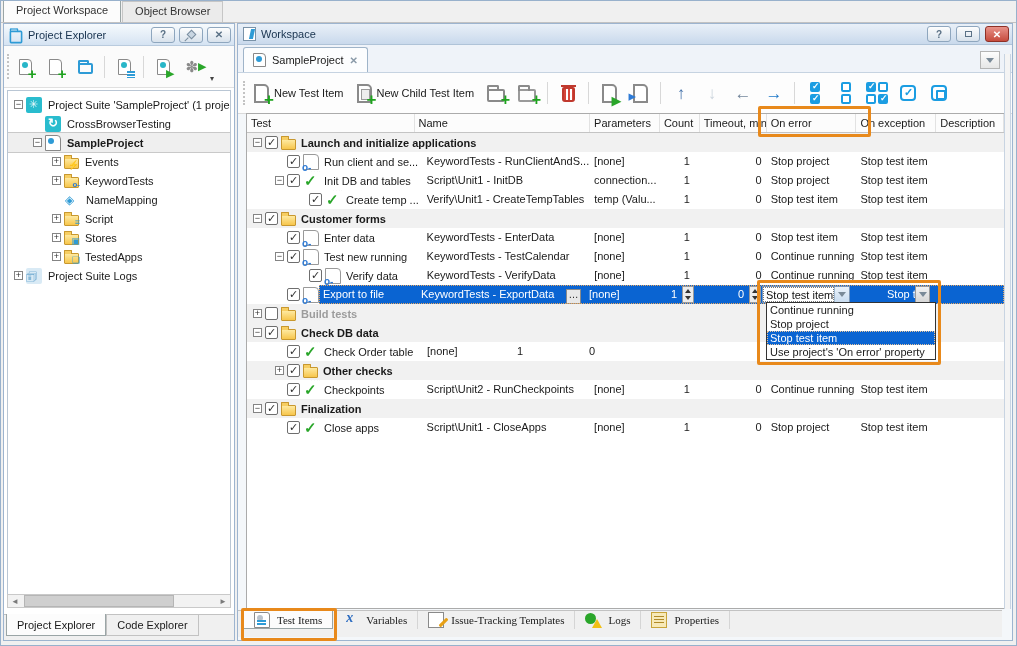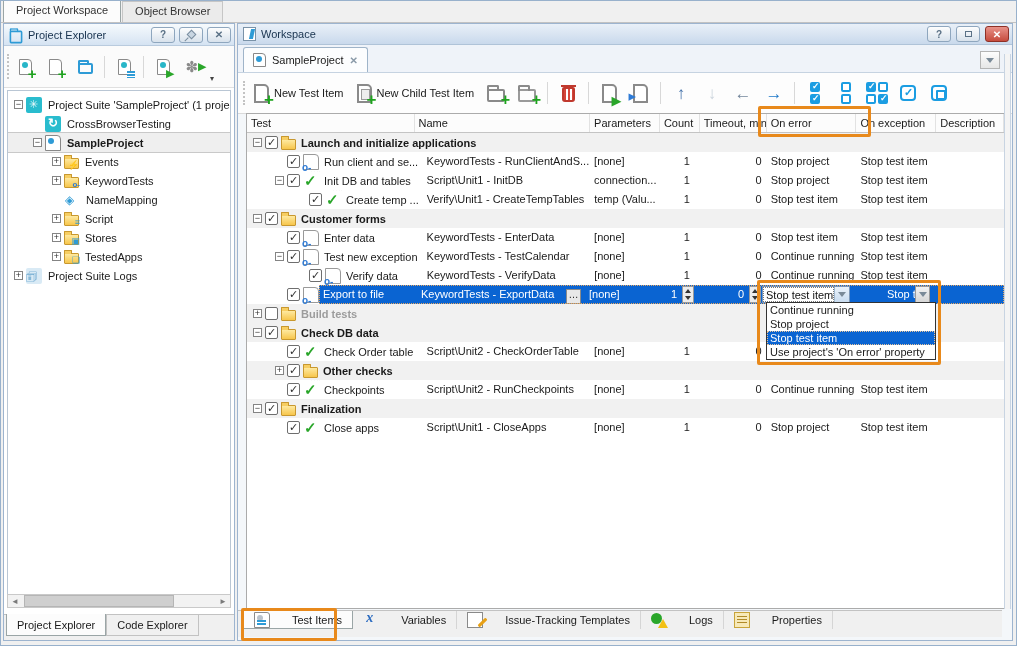--- a/index.html
+++ b/index.html
@@ -149,21 +149,21 @@
   .dditem.sel { background:#0A64D2; color:#FFF; outline:1px dotted #E8C49A; outline-offset:-1px; }
 
   
   .orect { position:absolute; border:3px solid #E8891B; border-radius:2px; z-index:50; pointer-events:none; }
   .orect1 { left:520px; top:82px; width:113px; height:31px; }
   .orect2 { left:519px; top:256px; width:184px; height:85px; }
   .orect3 { left:3px; top:584px; width:96px; height:33px; }
 
   
   .wbtabs { position:absolute; left:0; right:10px; bottom:3px; height:27px; background:#F0F0F0; border-top:1px solid #C2C2C2; display:flex; padding-left:5px; }
-  .wbtab { display:flex; align-items:center; gap:22px; padding:0 10px; border-right:1px solid #D5D5D5; background:#F0F0F0; height:18px; }
+  .wbtab { display:flex; align-items:center; gap:7px; padding:0 10px; border-right:1px solid #D5D5D5; background:#F0F0F0; height:18px;font-family:Liberation Serif, serif; }
   .wbtab.active { background:#FCFCFC; border:1px solid #9AA5A6; border-top:none; z-index:2; }
   .bti { width:16px; height:16px; min-width:16px; position:relative; }
   .i-test-items { background:#FFF; border:1px solid #8A8A8A; border-radius:0 3px 0 0; }
   .i-test-items::after { content:""; position:absolute; left:2px; bottom:1px; width:9px; height:6px; background:repeating-linear-gradient(#2E9BD6 0 2px,#FFF 2px 3px); }
   .i-test-items::before { content:""; position:absolute; left:2px; top:2px; width:6px; height:6px; border-radius:50%; background:#B9C2CC; }
   .i-variables::after { content:"x"; position:absolute; left:3px; top:-2px; color:#2B6BC0; font:italic bold 14px "Liberation Serif",serif; }
   .i-issue-tracking { background:#FFF; border:1px solid #8A8A8A; }
   .i-issue-tracking::after { content:""; position:absolute; right:-2px; bottom:-1px; width:3px; height:11px; background:#E8A014; transform:rotate(45deg); border-radius:1px; }
   .i-logs-tab::before { content:""; position:absolute; left:0; top:1px; width:11px; height:11px; border-radius:50%; background:#2AA62A; }
   .i-logs-tab::after { content:""; position:absolute; right:-1px; bottom:0; width:0; height:0; border-left:5px solid transparent; border-right:5px solid transparent; border-bottom:9px solid #F2C014; }
@@ -458,21 +458,21 @@
             <div class="gcell num2" style="width: 67px;">0</div>
             <div class="gcell" style="width: 90px;">Stop test item</div>
             <div class="gcell" style="width: 80px;">Stop test item</div>
             <div class="gcell" style="width: 68px;"></div>
           </div>
           <div class="grow">
             <div class="namecell" style="padding-left: 28px; width: 176px;">
               <span class="expand">−</span>
               <span class="cb">✓</span>
               <span class="i-keyword-test"></span>
-              <span class="gname">Test new exception</span>
+              <span class="gname">Test new running</span>
             </div>
             <div class="gcell" style="width: 168px;">KeywordTests - TestCalendar</div>
             <div class="gcell" style="width: 70px;">[none]</div>
             <div class="gcell num" style="width: 40px;">1</div>
             <div class="gcell num2" style="width: 67px;">0</div>
             <div class="gcell" style="width: 90px;">Continue running</div>
             <div class="gcell" style="width: 80px;">Stop test item</div>
             <div class="gcell" style="width: 68px;"></div>
           </div>
           <div class="grow">
@@ -560,21 +560,20 @@
               <span class="gname bold">Check DB data</span>
             </div>
           </div>
           <div class="grow">
             <div class="namecell" style="padding-left: 28px; width: 176px;">
               <span class="expand hidden"></span>
               <span class="cb">✓</span>
               <span class="i-script"></span>
               <span class="gname">Check Order table</span>
             </div>
-            <div class="gcell" style="width: 168px;">Script\Unit2 - CheckOrderTable</div>
             <div class="gcell" style="width: 70px;">[none]</div>
             <div class="gcell num" style="width: 40px;">1</div>
             <div class="gcell num2" style="width: 67px;">0</div>
             <div class="gcell" style="width: 90px;"></div>
             <div class="gcell" style="width: 80px;"></div>
             <div class="gcell" style="width: 68px;"></div>
           </div>
           <div class="grow group">
             <div class="namecell" style="padding-left: 28px; width: 759px;">
               <span class="expand">+</span>

